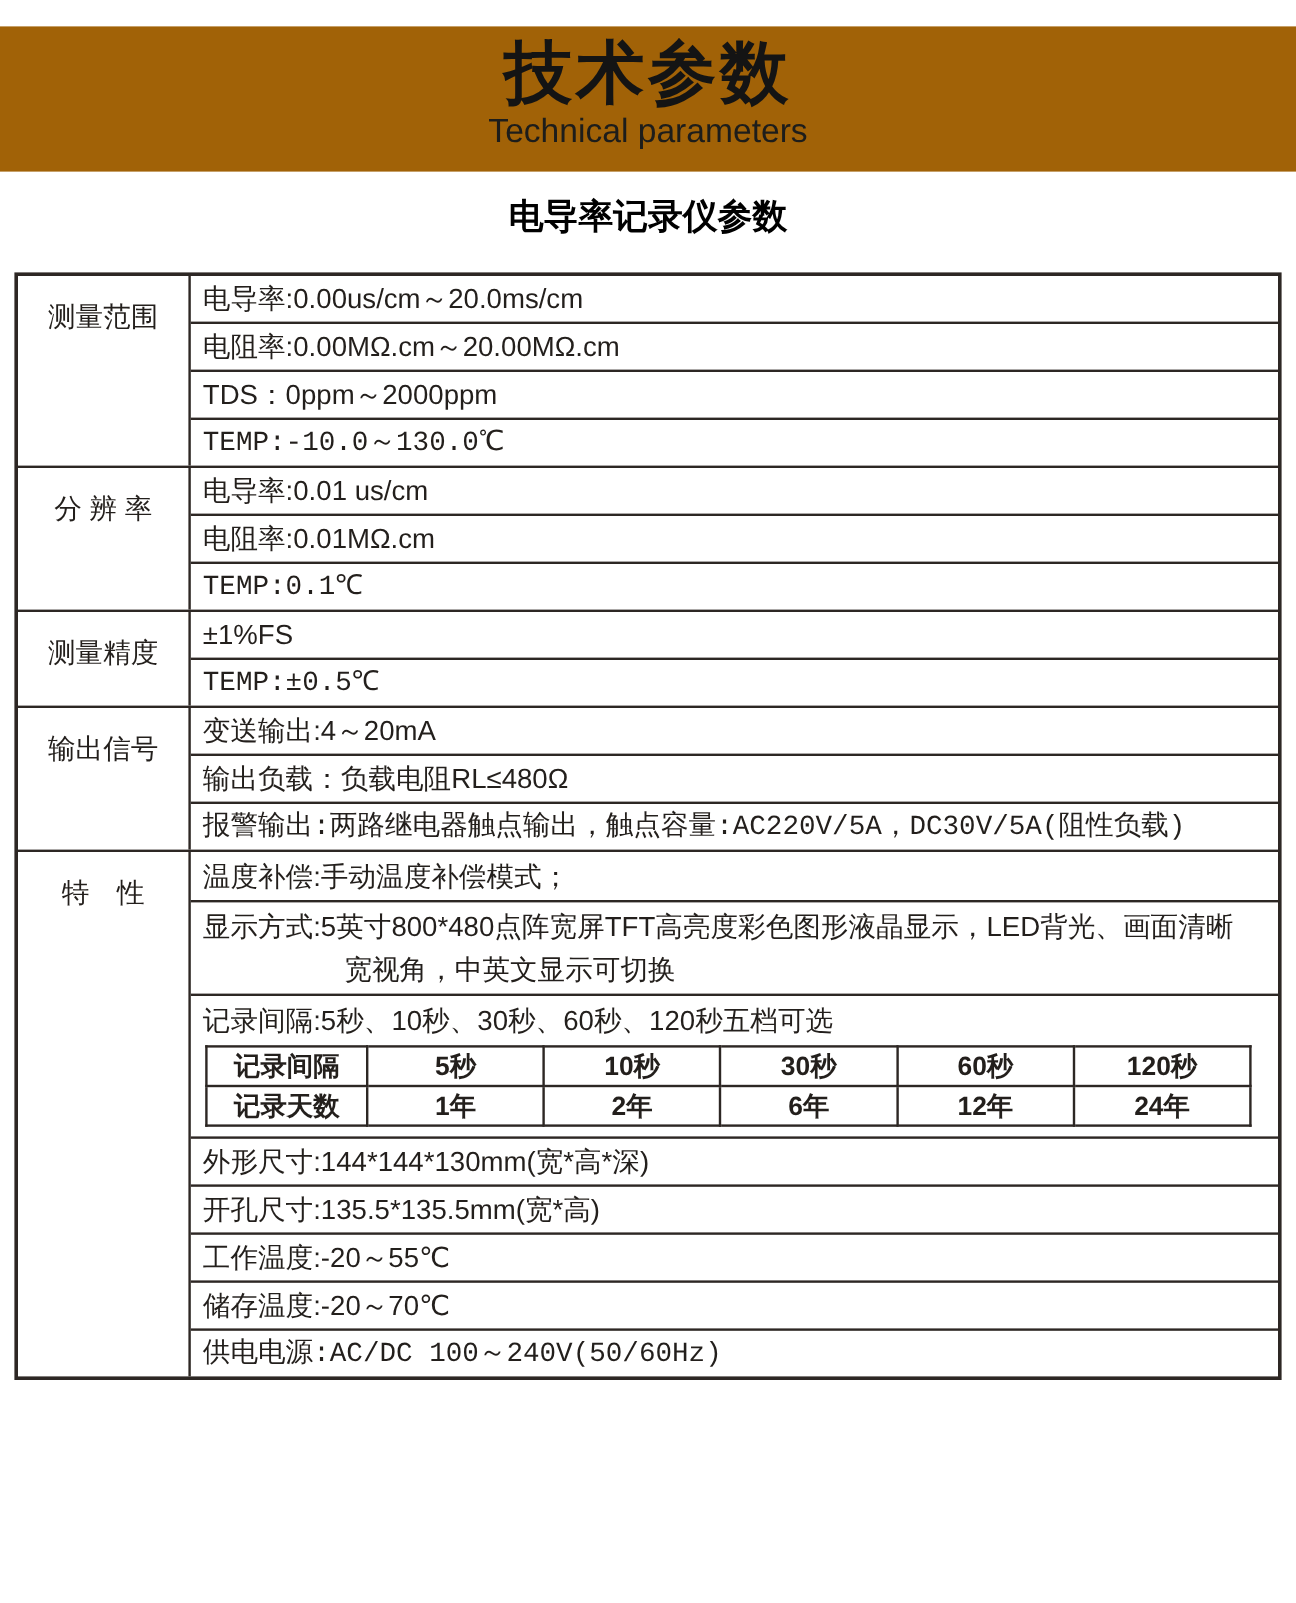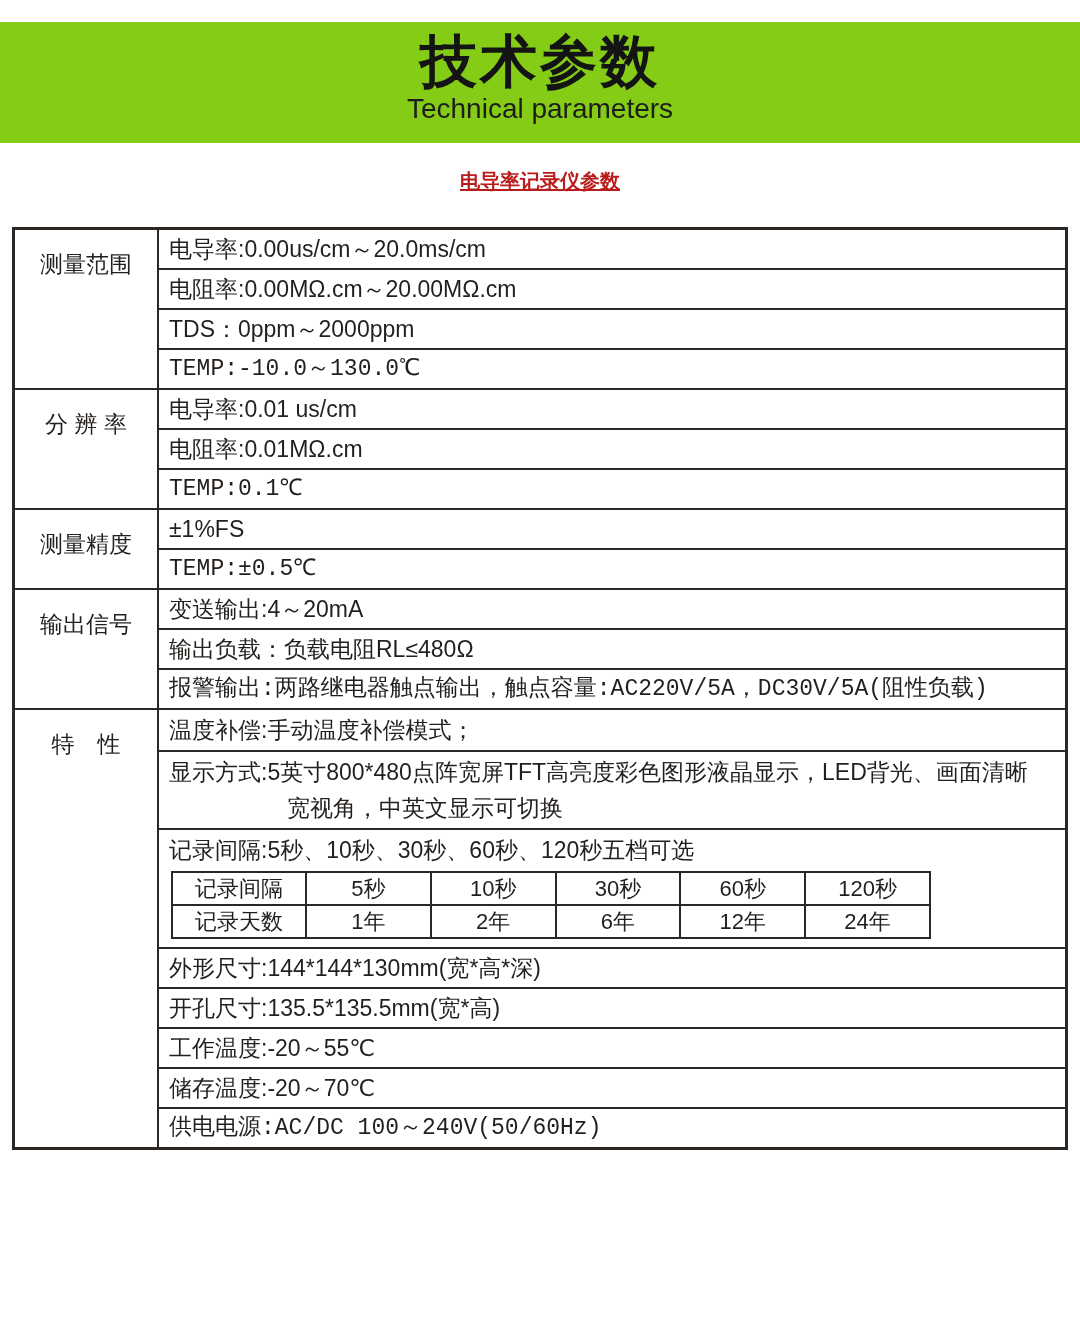--- a/index.html
+++ b/index.html
@@ -6,45 +6,44 @@
   html,body { background:#ffffff; }
   body {
     width:1080px; height:1336px; margin:0 auto;
     font-family:"Liberation Sans","DejaVu Sans",sans-serif;
     color:#231f1c;
     overflow:hidden;
   }
   .banner {
     margin-top:22px;
     height:121px;
-    background:#84cc16;
+    background:#a16207;
     text-align:center;
     padding-top:6px;
   }
   .banner-title {
     font-size:57px;
     font-weight:bold;
     letter-spacing:3px;
     line-height:66px;
     color:#141414;
   }
   .banner-sub {
     font-size:28px;
     line-height:30px;
     color:#1d1d1b;
     letter-spacing:0px;
   }
   .page-title {
     margin-top:22px;
     text-align:center;
-    font-size:20px;
+    font-size:29px;
     font-weight:bold;
     line-height:32px;
-    color:#b91c1c;
-    text-decoration:underline;
+    color:#000000;
   }
   .spec-table {
     margin:30px 12px 0 12px;
     border:3px solid #2d2724;
   }
   .section {
     display:flex;
     border-top:2px solid #2d2724;
   }
   .section:first-child { border-top:none; }
@@ -69,22 +68,23 @@
     justify-content:center;
   }
   .cell:last-child { border-bottom:none;font-family:Liberation Mono, monospace; }
   .line { line-height:34px; display:block; }
   .multi .line { line-height:36px; }
   .line.cont { padding-left:118px; }
   .rec-cell { padding-bottom:8px; }
   .rec-table {
     border-collapse:collapse;
     margin:3px 0 0 2px;
-    width:760px;
+    width:872px;
     table-layout:fixed;
+    font-weight:bold;
   }
   .rec-table td {
     border:2px solid #2d2724;
     height:33px;
     text-align:center;
     font-size:22px;
     color:#231f1c;
     padding:0;
   }
   .rec-table col.c0 { width:134px; }

